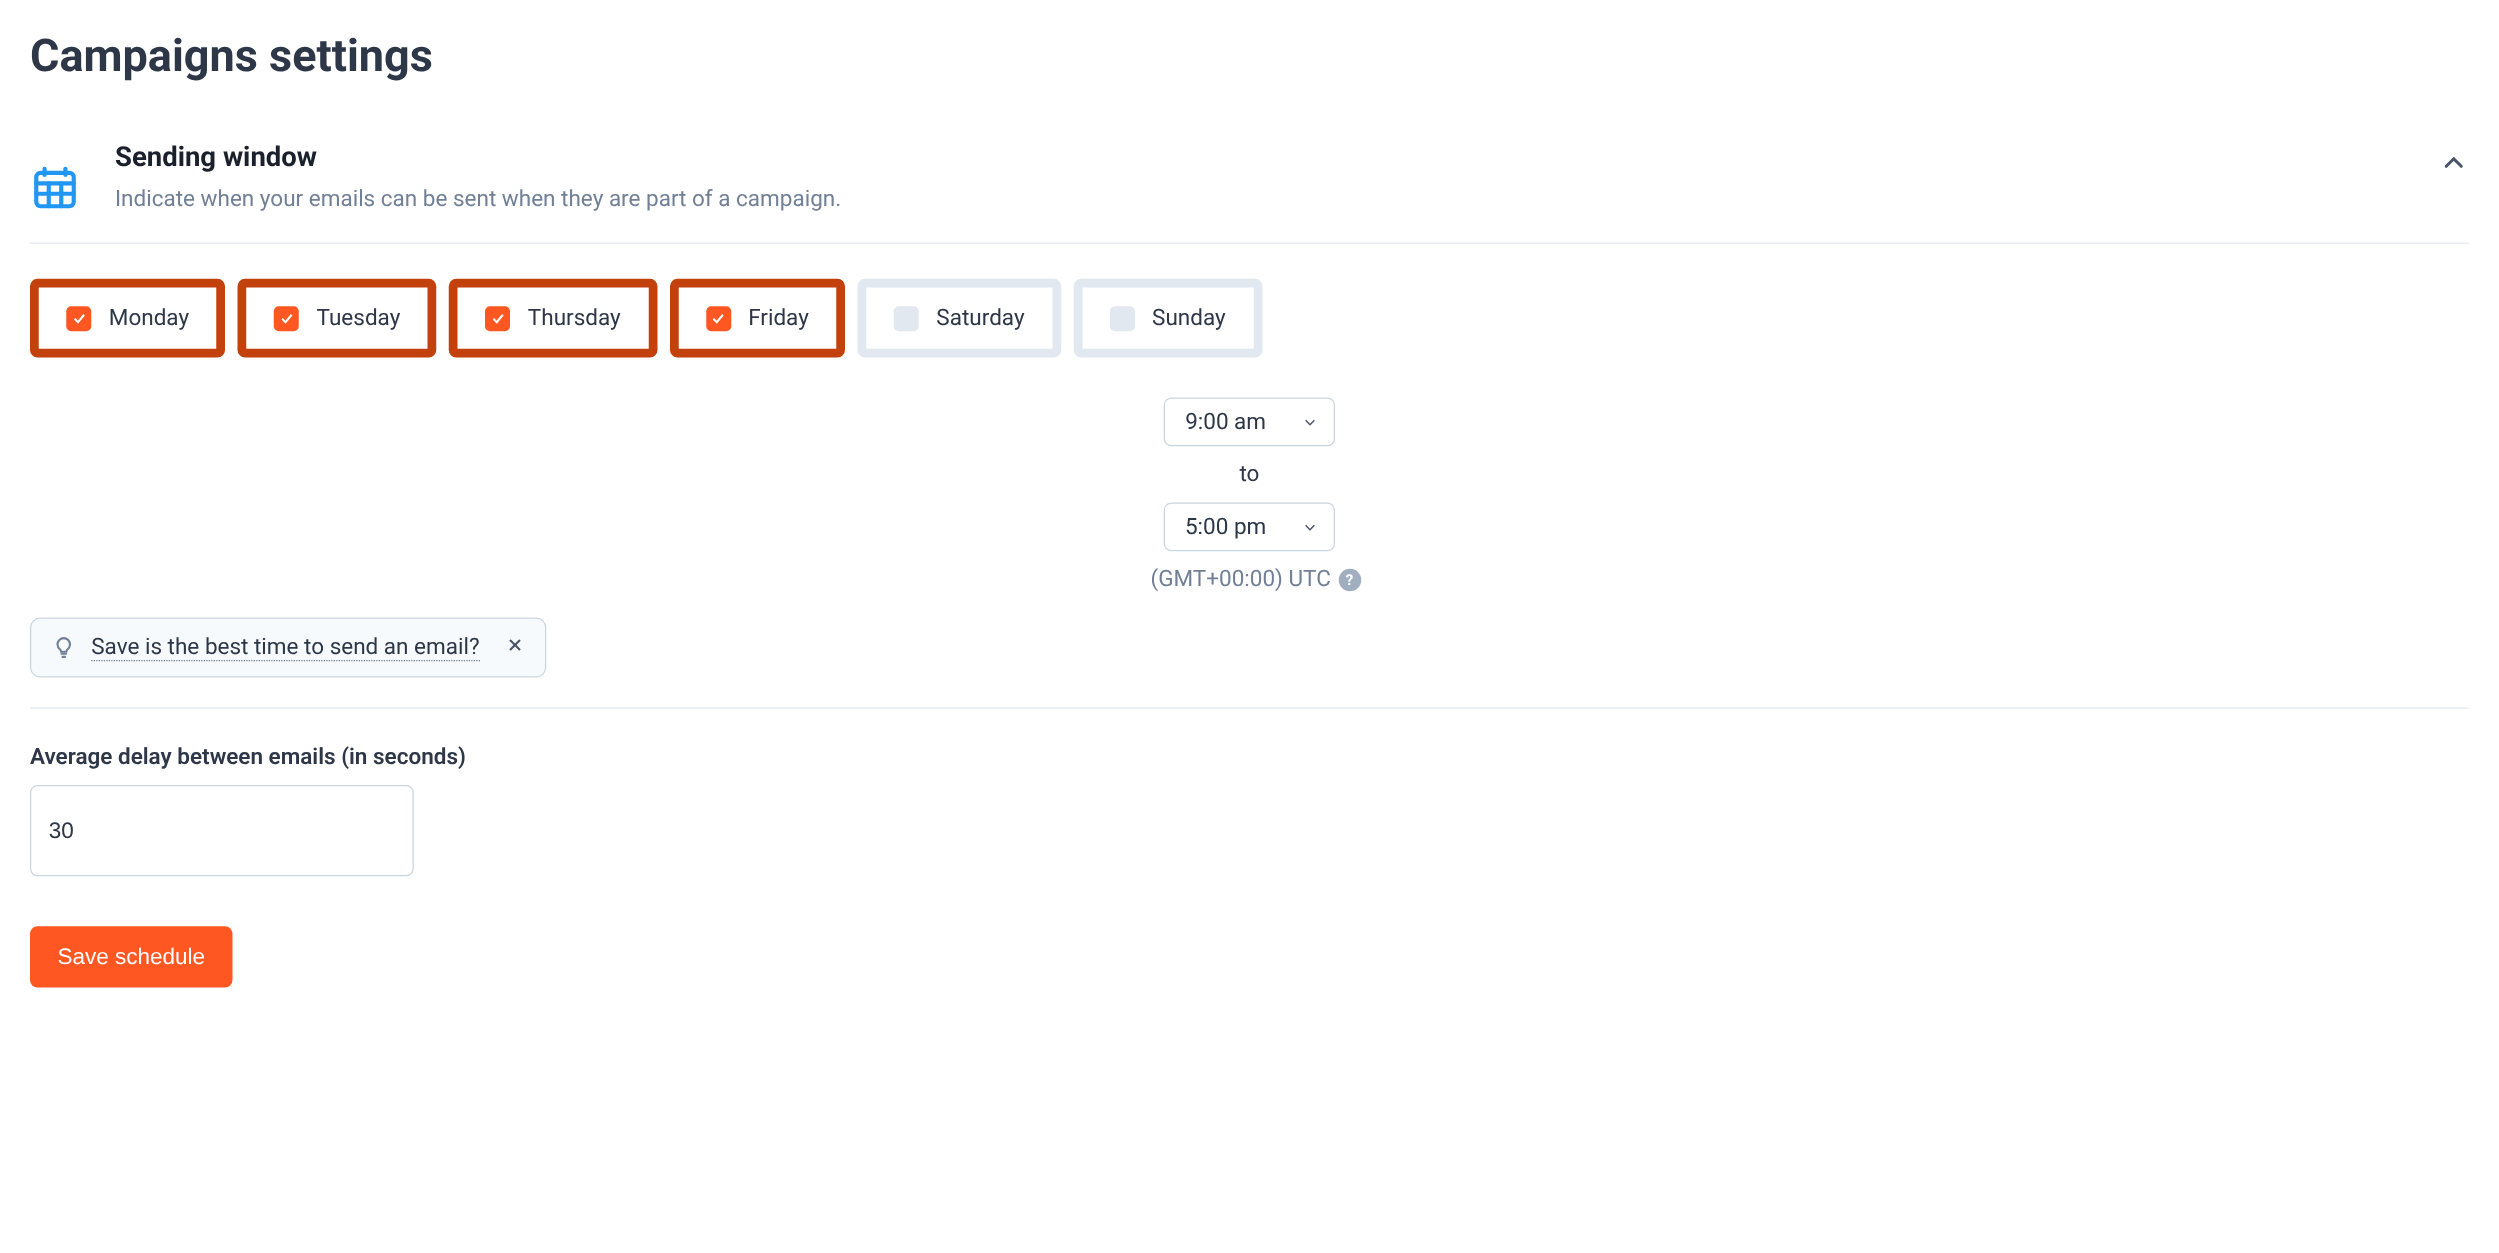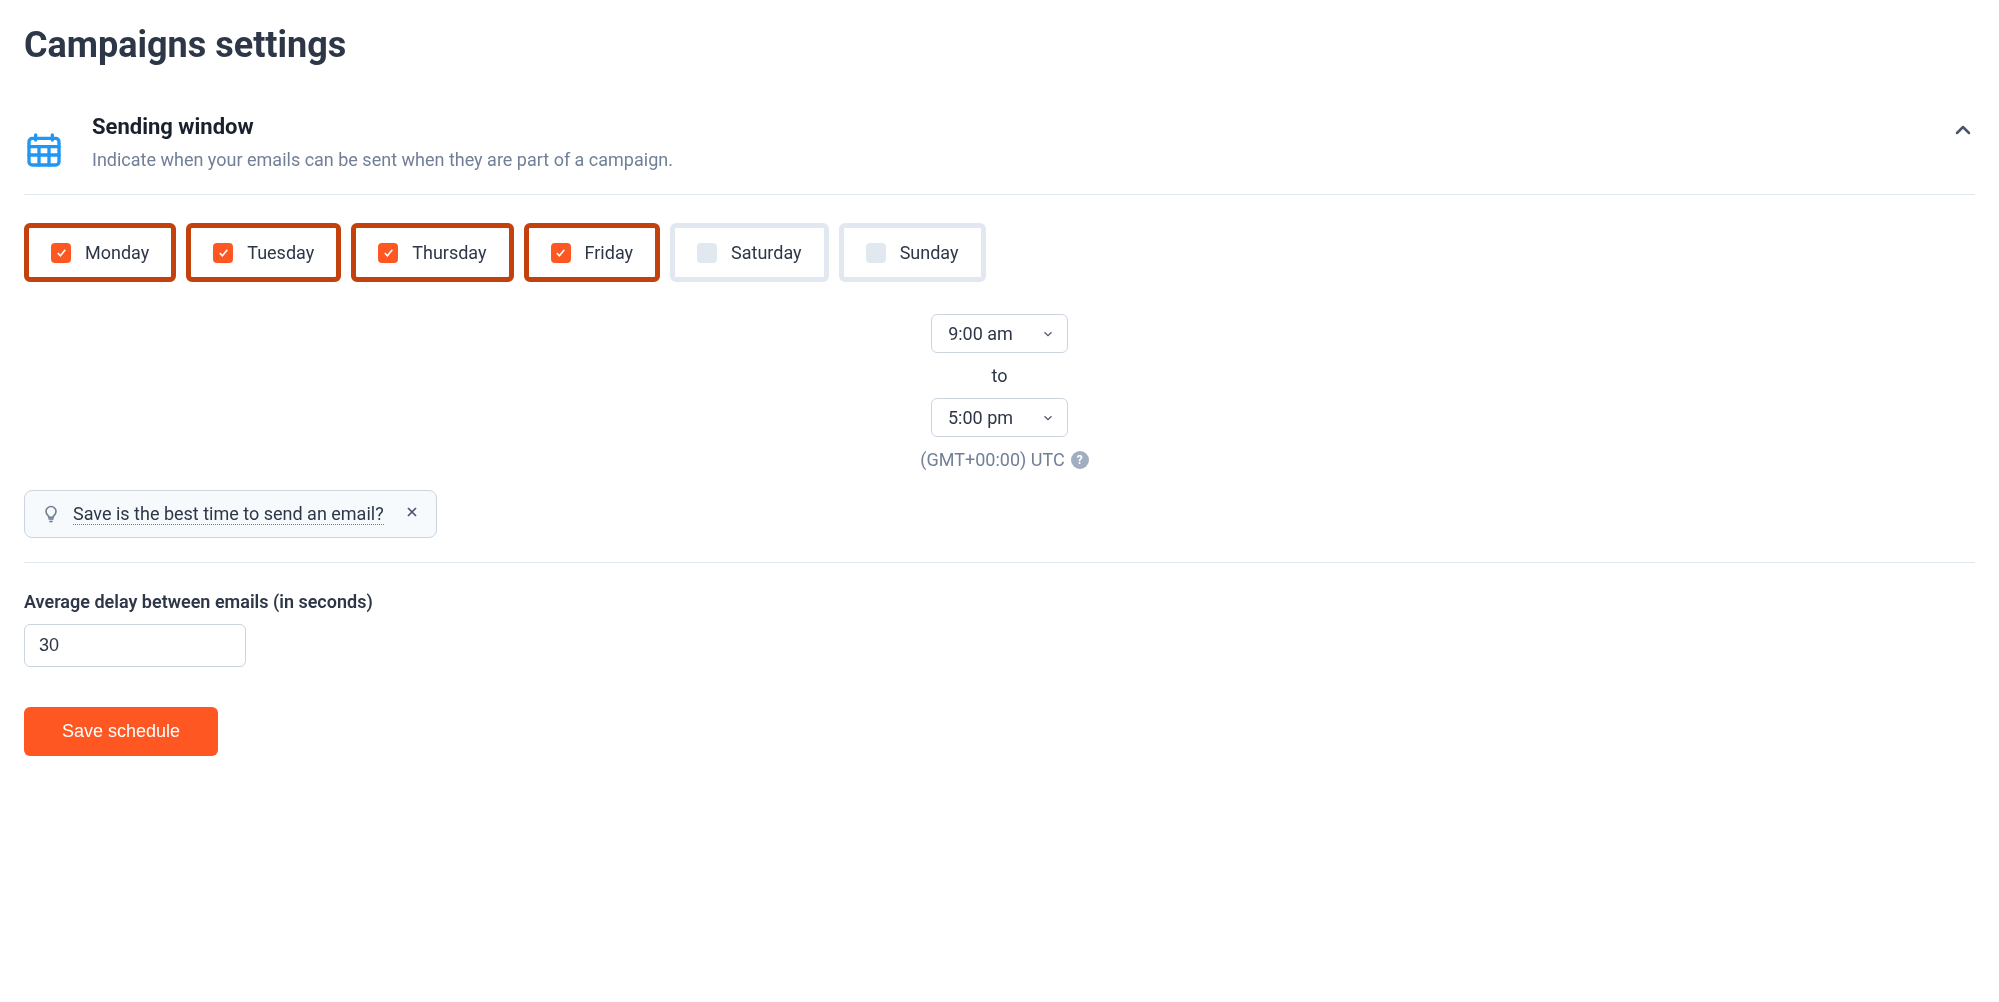--- a/index.html
+++ b/index.html
@@ -64,21 +64,21 @@
       display: flex;
       gap: 10px;
       margin-bottom: 32px;
       flex-wrap: wrap;
     }
     .day-box {
       display: flex;
       align-items: center;
       gap: 14px;
       padding: 14px 22px;
-      border: 5px solid #c2410c;
+      border: 7px solid #c2410c;
       border-radius: 6px;
       background: #fff;
       cursor: pointer;
       font-size: 18px;
       color: #2d3748;
     }
     .day-box.unchecked {
       border-color: #e2e8f0;
     }
     .day-checkbox {
@@ -194,32 +194,32 @@
       border-top: 1px solid #e2e8f0;
       margin-bottom: 28px;
     }
     .delay-label {
       font-size: 18px;
       font-weight: 600;
       color: #2d3748;
       margin-bottom: 12px;
     }
     .delay-input {
-      width: 222px;
-      padding: 10px 14px;
+      width: 307px;
+      padding: 25px 14px;
       border: 1px solid #cbd5e0;
       border-radius: 6px;
       font-size: 18px;
       color: #2d3748;
       background: #fff;
       margin-bottom: 40px;
     }
     .save-btn {
       display: inline-block;
-      padding: 14px 38px;
+      padding: 14px 22px;
       background: #ff5722;
       color: #fff;
       border: none;
       border-radius: 6px;
       font-size: 18px;
       font-weight: 500;
       cursor: pointer;
     }
   </style>
 </head>

